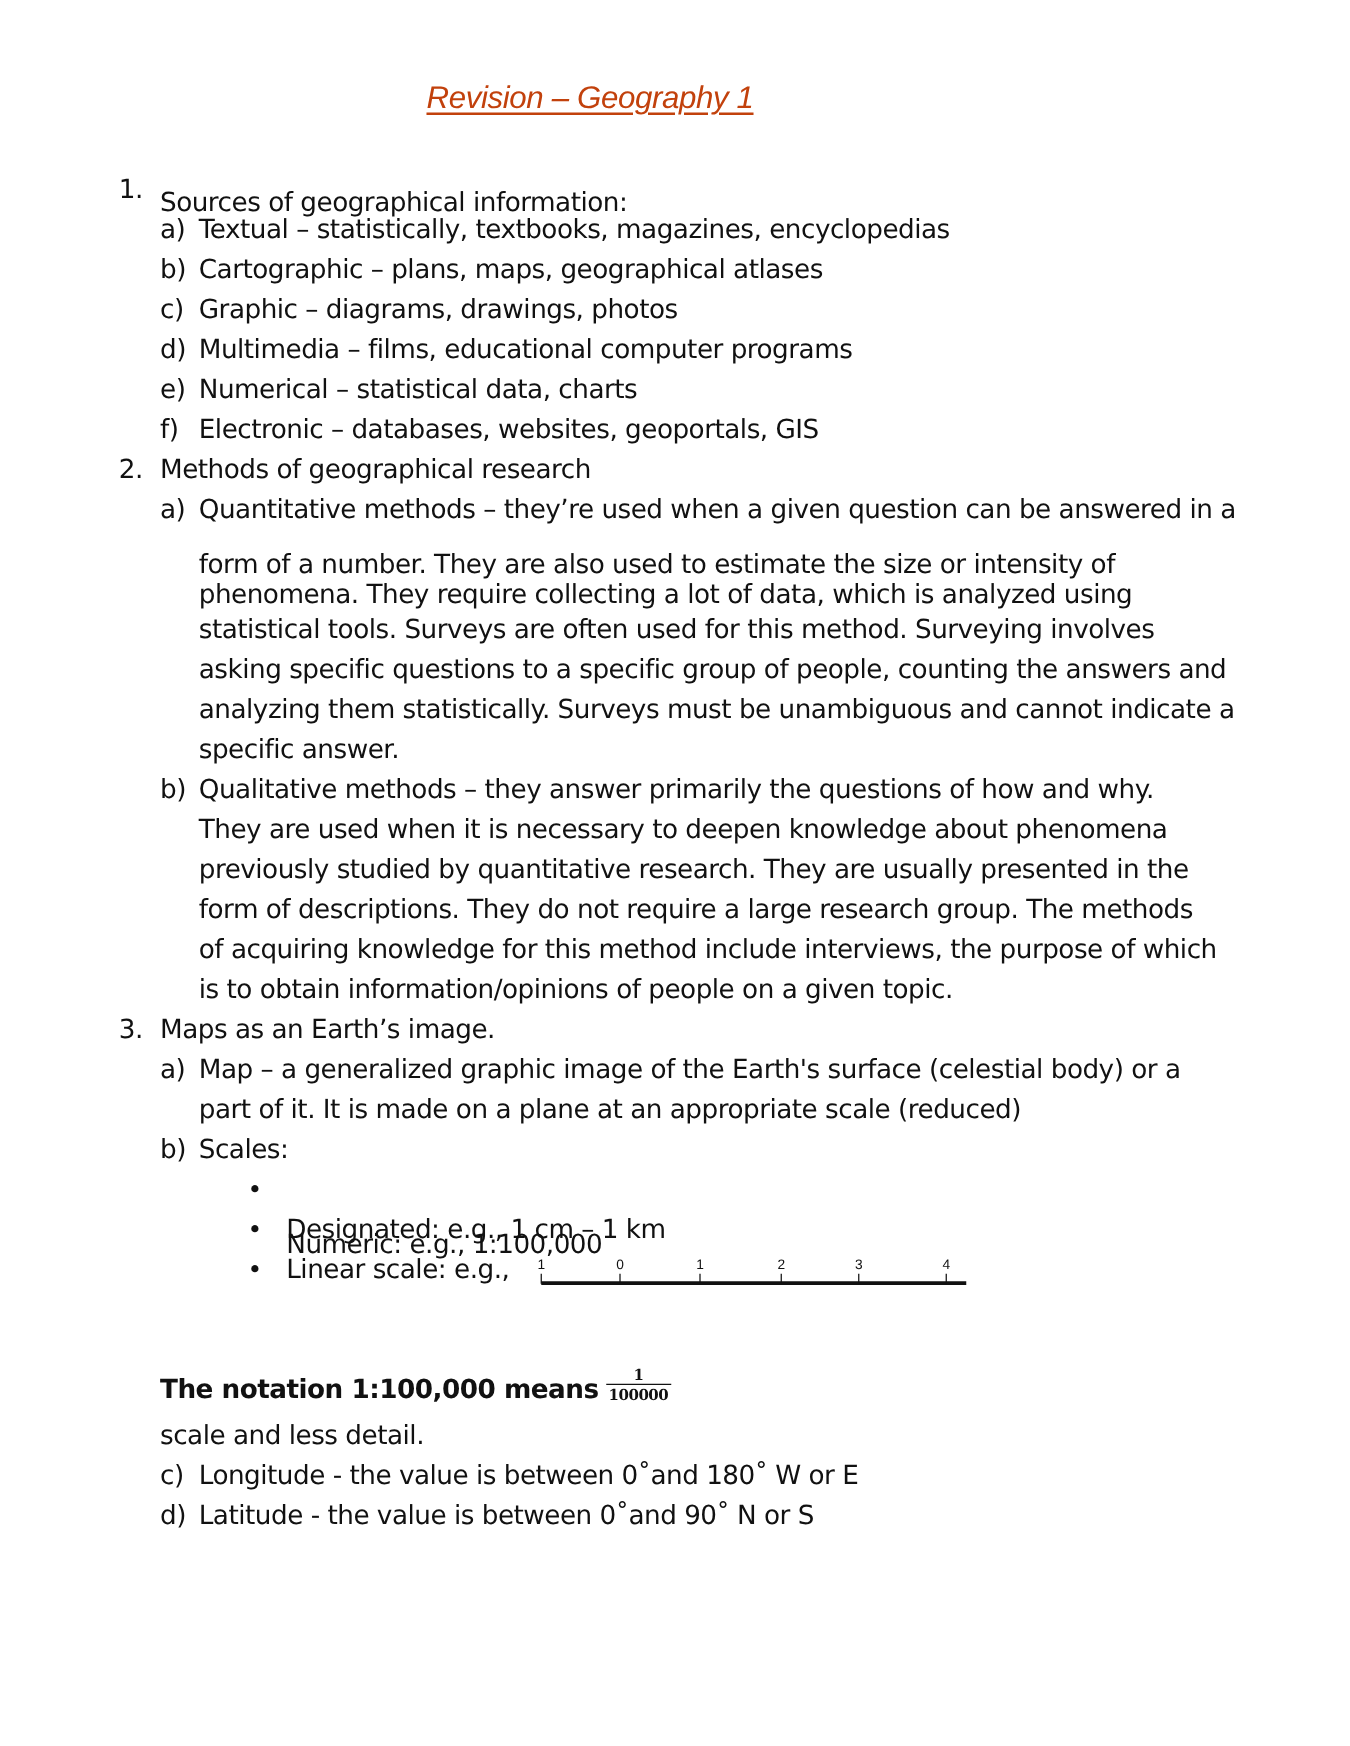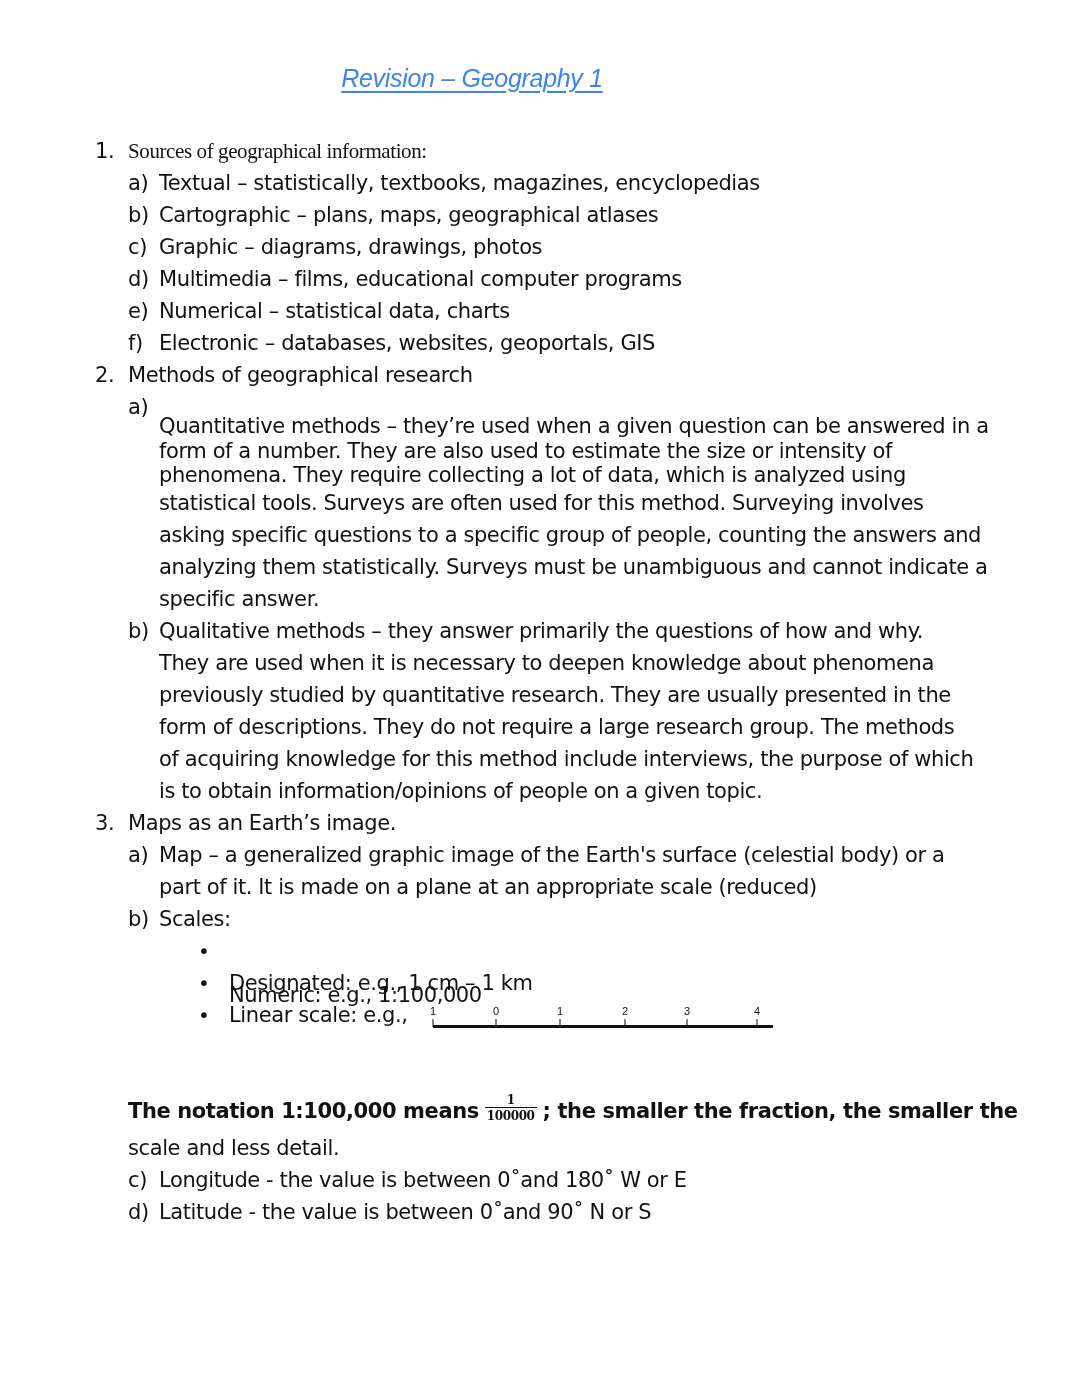--- a/index.html
+++ b/index.html
@@ -3,21 +3,21 @@
 <meta charset="utf-8">
 <style>
   html, body { margin: 0; padding: 0; background: #ffffff; }
   body {
     width: 1080px; height: 1397px; position: relative; overflow: hidden;
     font-family: "DejaVu Sans", sans-serif; color: #111;
   }
   .title {
     position: absolute; left: 0; width: 944px; top: 64px; text-align: center;
     font-family: "Liberation Sans", sans-serif; font-style: italic;
-    font-size: 25px; color: #3b82f6; text-decoration: underline;
+    font-size: 25px; color: #c2410c; text-decoration: underline;
     text-underline-offset: 4px; letter-spacing: -0.3px;
   }
   .line {
     position: absolute; font-size: 21px; line-height: 32px; white-space: nowrap;
     letter-spacing: -0.4px;
   }
   .bullet { position: absolute; left: 198px; font-size: 20px; }
   .scale {
     position: absolute; left: 425px; top: 1000px; width: 360px; height: 34px;
   }
@@ -28,40 +28,40 @@
   }
   .frac .n { display: block; border-bottom: 1px solid #111; padding: 0 2px; }
   .frac .d { display: block; padding: 1px 2px 0 2px; }
 </style>
 </head>
 <body>
 
 <div class="title">Revision – Geography 1</div>
 
 <div class="line" style="left:95px;top:135px;">1.</div>
-<div class="line" style="left:128px;top:135px;font-family:Liberation Serif, serif;">Sources of geographical information:</div>
+<div class="line" style="left:128px;top:146px;">Sources of geographical information:</div>
 
 <div class="line" style="left:128px;top:167px;">a)</div>
 <div class="line" style="left:159px;top:167px;">Textual – statistically, textbooks, magazines, encyclopedias</div>
 <div class="line" style="left:128px;top:199px;">b)</div>
 <div class="line" style="left:159px;top:199px;">Cartographic – plans, maps, geographical atlases</div>
 <div class="line" style="left:128px;top:231px;">c)</div>
 <div class="line" style="left:159px;top:231px;">Graphic – diagrams, drawings, photos</div>
 <div class="line" style="left:128px;top:263px;">d)</div>
 <div class="line" style="left:159px;top:263px;">Multimedia – films, educational computer programs</div>
 <div class="line" style="left:128px;top:295px;">e)</div>
 <div class="line" style="left:159px;top:295px;">Numerical – statistical data, charts</div>
 <div class="line" style="left:128px;top:327px;">f)</div>
 <div class="line" style="left:159px;top:327px;">Electronic – databases, websites, geoportals, GIS</div>
 
 <div class="line" style="left:95px;top:359px;">2.</div>
 <div class="line" style="left:128px;top:359px;">Methods of geographical research</div>
 
 <div class="line" style="left:128px;top:391px;">a)</div>
-<div class="line" style="left:159px;top:391px;margin-top:19px;">Quantitative methods – they’re used when a given question can be answered in a</div>
+<div class="line" style="left:159px;top:391px;">Quantitative methods – they’re used when a given question can be answered in a</div>
 <div class="line" style="left:159px;top:423px;margin-top:12px;">form of a number. They are also used to estimate the size or intensity of</div>
 <div class="line" style="left:159px;top:459px;">phenomena. They require collecting a lot of data, which is analyzed using</div>
 <div class="line" style="left:159px;top:487px;">statistical tools. Surveys are often used for this method. Surveying involves</div>
 <div class="line" style="left:159px;top:519px;">asking specific questions to a specific group of people, counting the answers and</div>
 <div class="line" style="left:159px;top:551px;">analyzing them statistically. Surveys must be unambiguous and cannot indicate a</div>
 <div class="line" style="left:159px;top:583px;">specific answer.</div>
 
 <div class="line" style="left:128px;top:615px;">b)</div>
 <div class="line" style="left:159px;top:615px;">Qualitative methods – they answer primarily the questions of how and why.</div>
 <div class="line" style="left:159px;top:647px;">They are used when it is necessary to deepen knowledge about phenomena</div>
@@ -101,20 +101,20 @@
       <text x="71" y="15">0</text>
       <text x="135" y="15">1</text>
       <text x="200" y="15">2</text>
       <text x="262" y="15">3</text>
       <text x="332" y="15">4</text>
     </g>
   </svg>
 </div>
 
 <div class="line" style="left:128px;top:1095px;font-weight:bold;">
-  <span>The notation 1:100,000 means</span><span class="frac"><span class="n">1</span><span class="d">100000</span></span><span>; the smaller the fraction, the smaller the</span>
+  <span>The notation 1:100,000 means</span><span class="frac"><span class="n">1</span><span class="d">100000</span></span>
 </div>
 <div class="line" style="left:128px;top:1132px;text-align:center;">scale and less detail.</div>
 
 <div class="line" style="left:128px;top:1164px;">c)</div>
 <div class="line" style="left:159px;top:1164px;">Longitude - the value is between 0˚and 180˚ W or E</div>
 <div class="line" style="left:128px;top:1196px;">d)</div>
 <div class="line" style="left:159px;top:1196px;">Latitude - the value is between 0˚and 90˚ N or S</div>
 
 </body></html>

